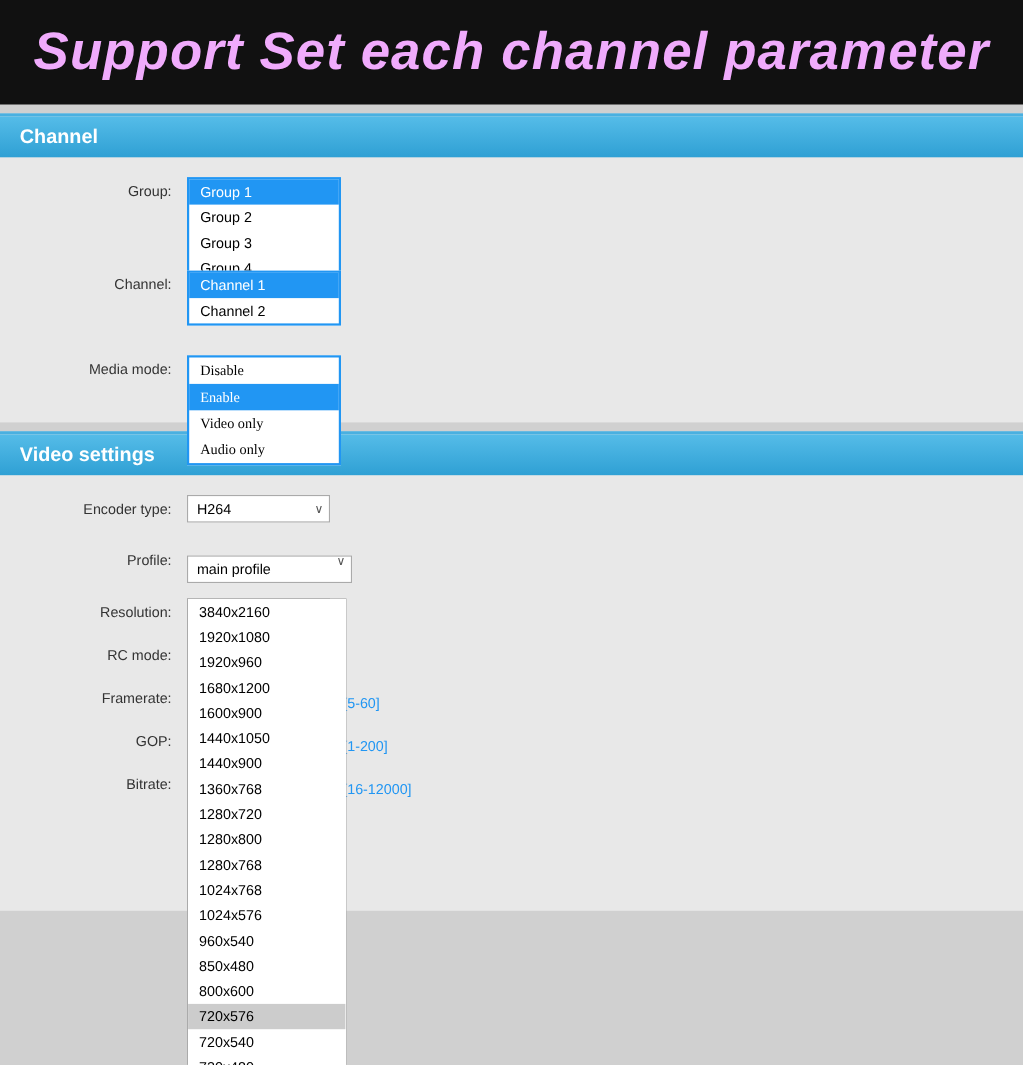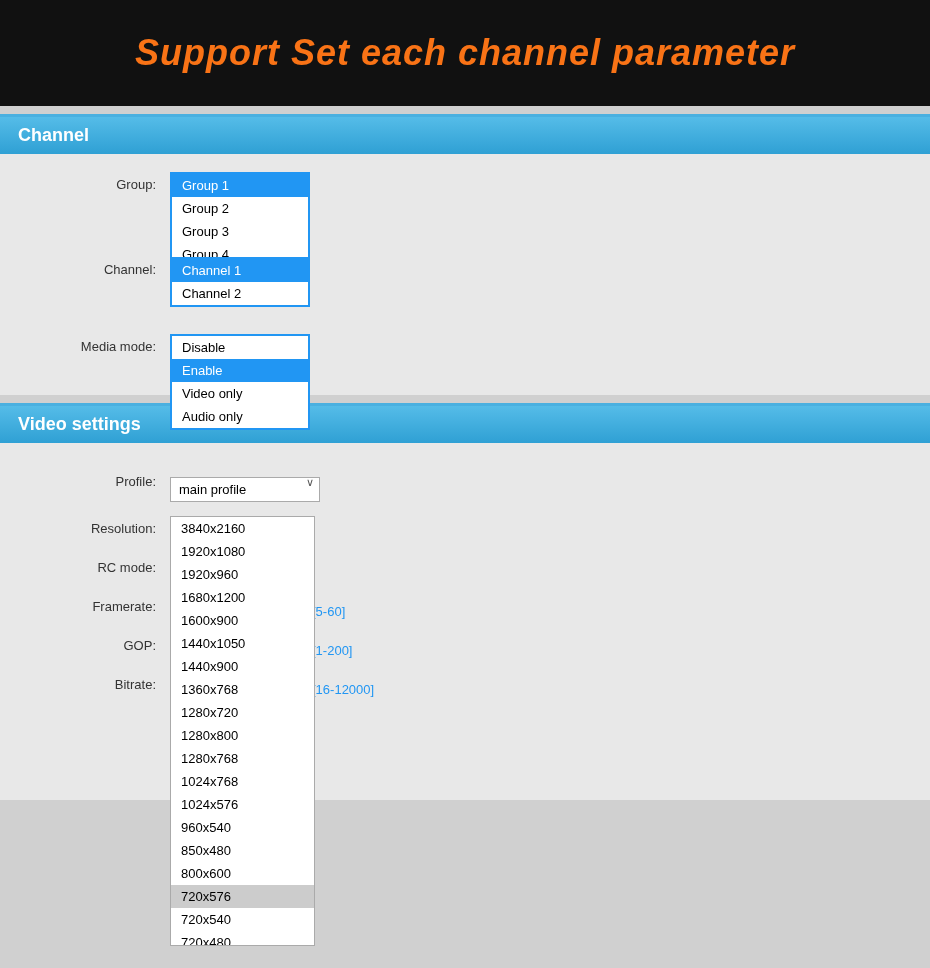--- a/index.html
+++ b/index.html
@@ -5,24 +5,24 @@
     * { box-sizing: border-box; margin: 0; padding: 0; }
     body {
       font-family: Arial, sans-serif;
       background: #d0d0d0;
       width: 930px;
       min-height: 968px;
     }
 
     .header {
       background: #111;
-      color: #f97316;
+      color: #f0abfc;
       text-align: center;
-      padding: 32px 10px;
-      font-size: 36px;
+      padding: 20px 10px;
+      font-size: 48px;
       font-weight: 900;
       font-style: italic;
       letter-spacing: 1px;
     }
 
     .section {
       background: #e8e8e8;
       margin: 8px 0;
       border-top: 3px solid #4ab0e0;
     }
@@ -148,20 +148,21 @@
     
     .channel-popup {
       top: 28px;
       left: 0;
     }
 
     
     .media-popup {
       top: 28px;
       left: 0;
+      font-family: Liberation Serif, serif;
     }
 
     
     .resolution-popup {
       top: 28px;
       left: 0;
       max-height: 400px;
       overflow-y: auto;
       min-width: 145px;
     }
@@ -259,20 +260,32 @@
       </div>
     </div>
 
   </div>
 </div>
 
 <div class="section video-section">
   <div class="section-title">Video settings</div>
   <div class="section-body">
 
+    <div class="form-row">
+      <div class="form-label">Encoder type:</div>
+      <div class="form-control">
+        <div class="dropdown-wrapper">
+          <select class="dropdown">
+            <option>H264</option>
+            <option>H265</option>
+            <option>MJPEG</option>
+          </select>
+        </div>
+      </div>
+    </div>
 
     <div class="form-row">
       <div class="form-label">Profile:</div>
       <div class="form-control">
         <div class="dropdown-wrapper">
           <select class="dropdown" style="min-width:150px;margin-top:16px;">
             <option>main profile</option>
             <option>baseline</option>
             <option>high</option>
           </select>

